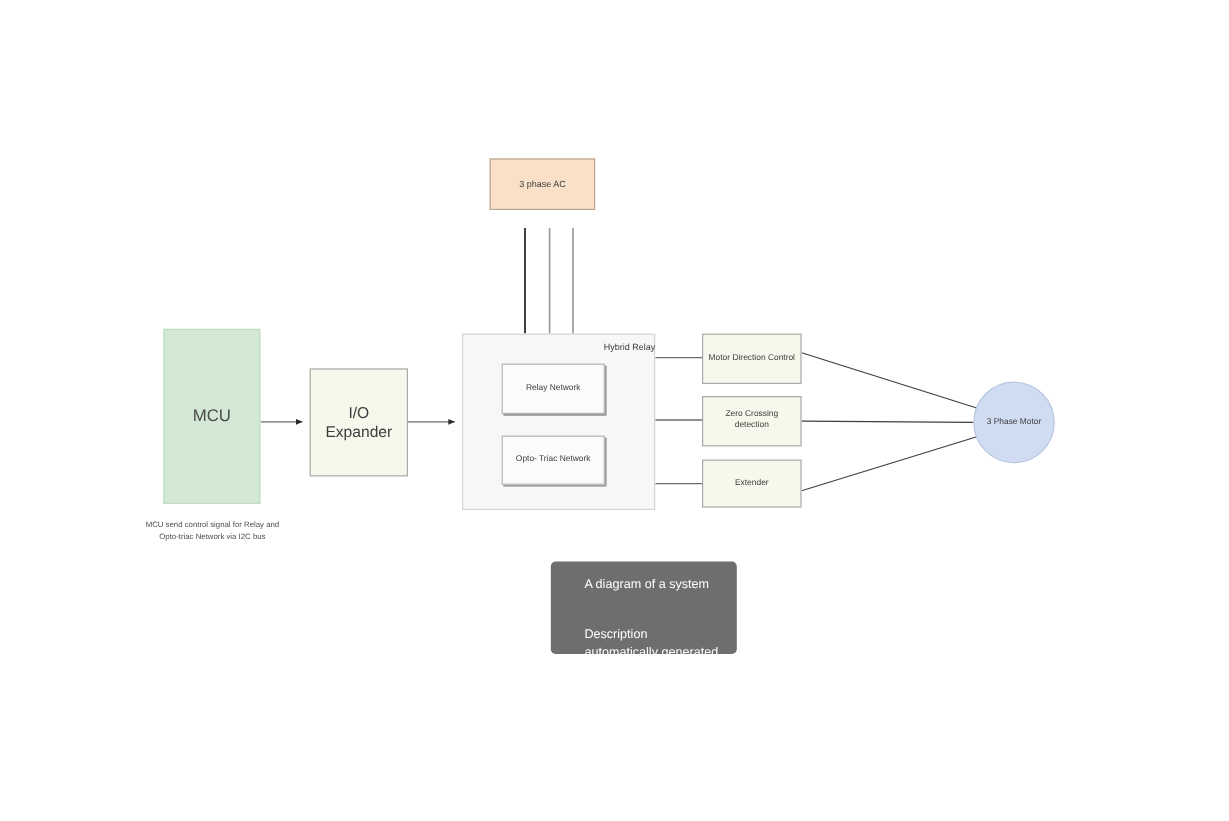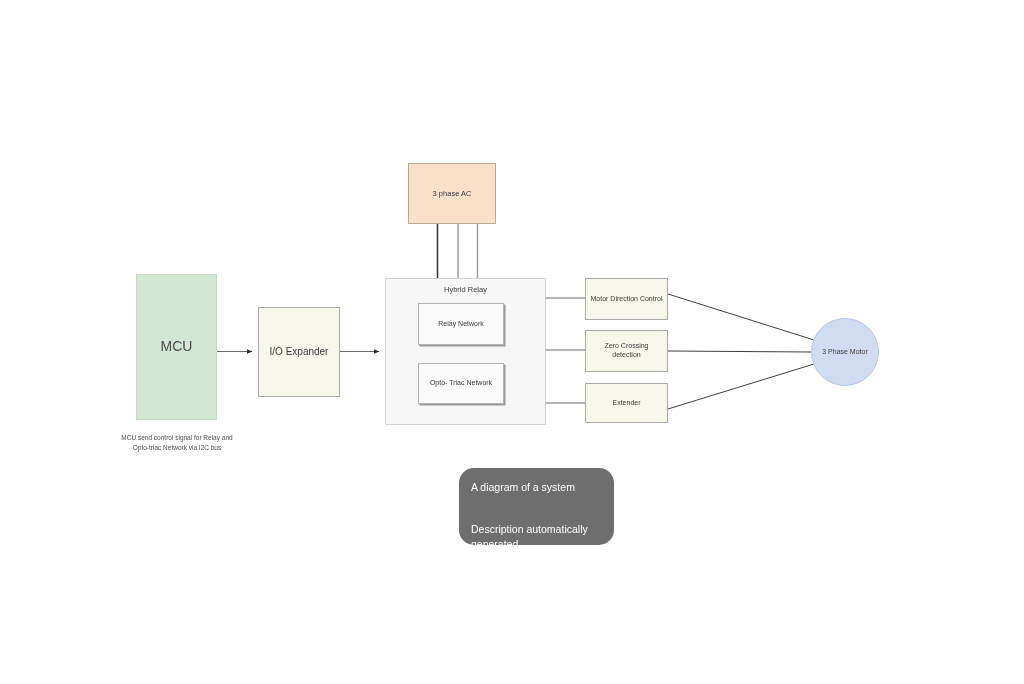--- a/index.html
+++ b/index.html
@@ -53,45 +53,45 @@
     line-height: 1.55;
     color: #4d4d4d;
   }
 
   
   #io-expander {
     left: 258px; top: 307px;
     width: 82px; height: 90px;
     background: #f7f7ec;
     border: 1px solid #a9a9a9;
-    font-size: 10px;
+    font-size: 13px;
   }
 
   
   #three-phase-ac {
-    left: 408px; top: 163px;
-    width: 88px; height: 61px;
+    left: 408px; top: 132px;
+    width: 88px; height: 43px;
     background: #fae0c8;
     border: 1px solid #b9a893;
     font-size: 7.5px;
   }
 
   
   #hybrid-relay {
     left: 385px; top: 278px;
     width: 161px; height: 147px;
     background: #f7f7f7;
     border: 1px solid #d4d4d4;
     display: block;
   }
   #hybrid-relay-title {
     position: absolute;
     left: 385px; top: 285px;
     width: 161px;
-    text-align: center;
+    text-align: right;
     font-size: 7.5px;
     color: #3d3d3d;
   }
   #relay-network {
     left: 418px; top: 303px;
     width: 86px; height: 42px;
     background: #fbfbfb;
     border: 1px solid #b4b4b4;
     box-shadow: 1.5px 1.5px 0 0 #9a9a9a;
     font-size: 7px;
@@ -126,23 +126,23 @@
     border-radius: 50%;
     font-size: 7px;
   }
 
   
   #alt-text-tooltip {
     position: absolute;
     left: 459px; top: 468px;
     width: 155px; height: 77px;
     background: #6e6e6e;
-    border-radius: 15px;
+    border-radius: 4px;
     box-sizing: border-box;
-    padding: 12px 12px 0 12px;
+    padding: 12px 12px 0 28px;
     color: #ffffff;
     font-size: 10.5px;
     line-height: 1.45;
   }
   #alt-text-line2 { margin-top: 27px; }
 
   svg#wires {
     position: absolute;
     left: 0; top: 0;
     width: 1024px; height: 684px;

